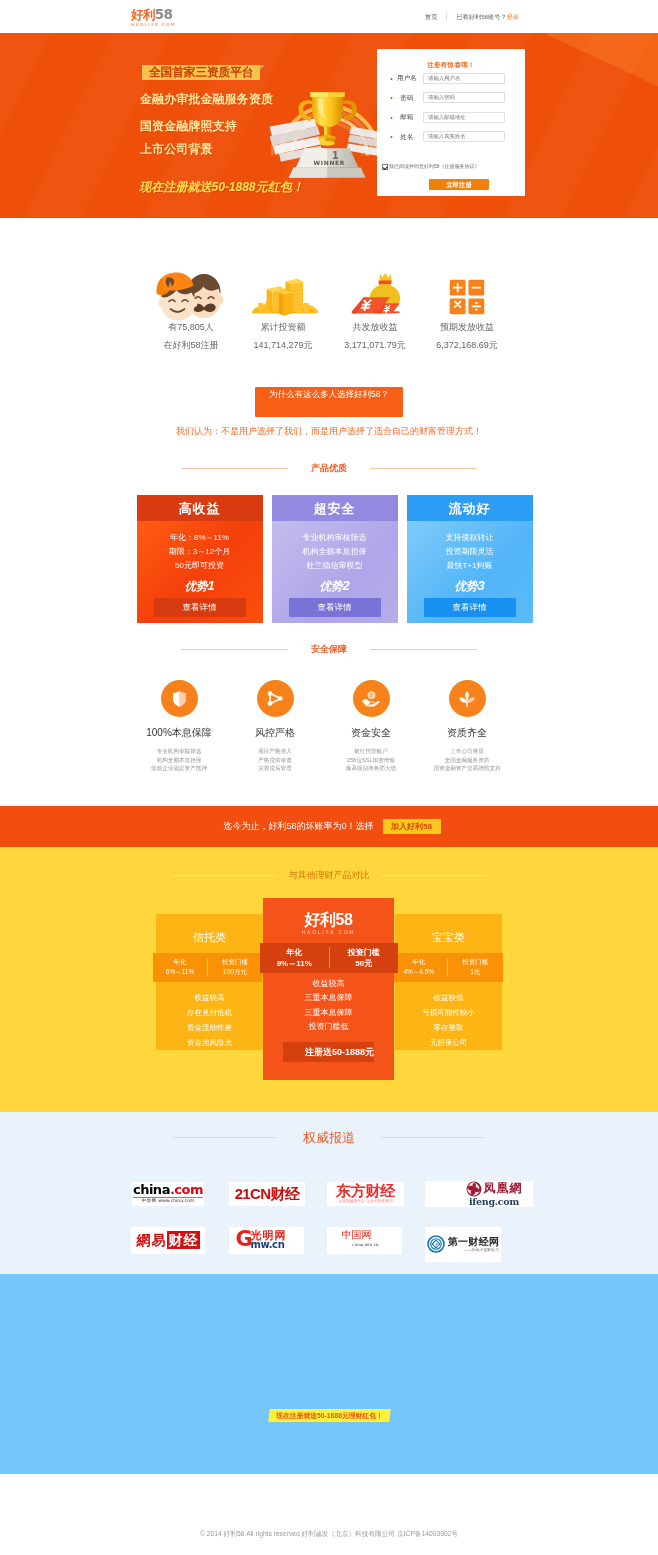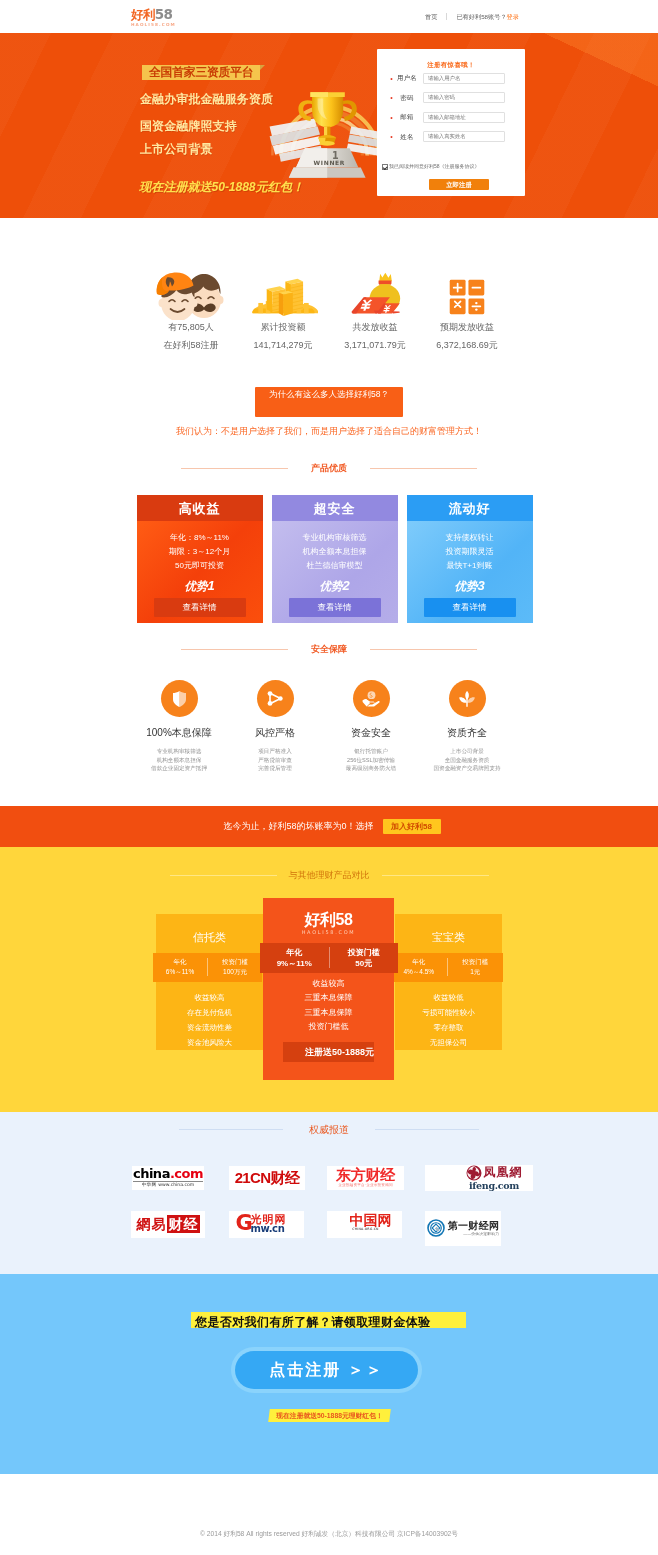--- a/index.html
+++ b/index.html
@@ -124,21 +124,21 @@
   .c-rate .half{flex:1;text-align:center;color:#fff;font-size:8px;line-height:11px;font-weight:bold;}
   .c-rate .vl{width:1px;height:21px;background:rgba(255,255,255,.4);}
   .c-list{position:absolute;top:79px;left:0;width:131px;}
   .c-list p{margin:0;text-align:center;color:#fff;font-size:8px;line-height:14.5px;}
   .c-btn{position:absolute;left:20px;top:144px;width:91px;height:20px;line-height:20px;text-align:right;background:#d5400f;color:#fff;font-size:9px;font-weight:bold;}
 
   
   .media{background:#eaf2fc;height:162px;position:relative;}
   .m-title{display:flex;align-items:center;justify-content:center;padding-top:12px;}
   .m-title .ln{width:104px;height:1px;background:#cfdef3;}
-  .m-title .tx{color:#ea5a22;font-size:10px;margin:0 26px;line-height:11px;}
+  .m-title .tx{color:#ea5a22;font-size:13px;margin:8px 26px;line-height:11px;}
   .mgrid{position:relative;width:396px;margin:0 auto;}
   .mcell{position:absolute;background:#fff;display:flex;align-items:center;justify-content:center;overflow:hidden;}
   .mcell svg{display:block;}
   .lg-china{text-align:center;}
   .lg-china .r1{font-family:"DejaVu Sans",sans-serif;font-weight:bold;font-size:13px;line-height:13px;letter-spacing:-0.5px;}
   .lg-china .blk{color:#000;} .lg-china .dot{color:#e60012;} .lg-china .red{color:#e60012;}
   .lg-china .r2{font-size:4.6px;line-height:6px;border-top:0.6px solid #888;padding-top:0.5px;margin-top:0.5px;display:flex;align-items:center;justify-content:center;gap:2px;}
   .lg-china .cn{color:#222;letter-spacing:.3px;} .lg-china .url{color:#333;font-family:"DejaVu Sans",sans-serif;}
   .lg-21cn{color:#cf0a0a;font-size:15px;font-weight:bold;line-height:16px;letter-spacing:-0.6px;}
   .lg-east{text-align:center;}
@@ -149,21 +149,21 @@
   .lg-ifeng .cn{color:#9e1b32;font-size:12px;font-weight:bold;letter-spacing:1px;line-height:13px;}
   .lg-ifeng .bot{color:#23405c;font-family:"DejaVu Serif",serif;font-weight:bold;font-size:9.5px;line-height:10px;letter-spacing:-0.3px;}
   .lg-163{display:flex;align-items:center;}
   .lg-163 .a{color:#cf1111;font-size:14px;font-weight:bold;letter-spacing:1px;line-height:16px;}
   .lg-163 .b{color:#fff;background:#cf1111;font-size:14px;font-weight:bold;letter-spacing:1px;line-height:16px;padding:1px 1px 1px 2px;}
   .lg-gmw{position:relative;width:70px;height:24px;}
   .lg-gmw .g{position:absolute;left:4px;top:-1px;color:#e2231a;font-family:"DejaVu Sans",sans-serif;font-size:21px;font-weight:bold;line-height:24px;}
   .lg-gmw .cn{position:absolute;left:19px;top:0px;color:#e2231a;font-size:11px;font-weight:bold;letter-spacing:1px;font-family:"DejaVu Serif",serif;}
   .lg-gmw .en{position:absolute;left:19px;top:11px;color:#1b3f7a;font-family:"DejaVu Sans",sans-serif;font-size:10px;font-weight:bold;letter-spacing:-0.4px;}
   .lg-cnet{position:relative;width:62px;height:24px;text-align:center;}
-  .lg-cnet .cn{position:absolute;left:16px;top:0;color:#e2231a;font-size:14px;font-weight:bold;letter-spacing:0px;}
+  .lg-cnet .cn{position:absolute;left:8px;top:0;color:#e2231a;font-size:10px;font-weight:normal;letter-spacing:0px;}
   .lg-cnet .cn:last-child{}
   .lg-cnet .en{position:absolute;left:14px;top:15px;color:#222;font-size:3.2px;line-height:4px;letter-spacing:.2px;font-family:"DejaVu Sans",sans-serif;width:36px;}
   .lg-yicai{display:flex;align-items:center;gap:3px;}
   .lg-yicai .m{color:#2a2a2a;font-size:10px;font-weight:bold;letter-spacing:.3px;line-height:12px;}
   .lg-yicai .s{color:#666;font-size:3.8px;line-height:5px;letter-spacing:.2px;text-align:right;}
 
   
   .cta{background:#74c7fb;height:200px;position:relative;}
   .cta-t{position:absolute;left:191px;top:38px;width:275px;height:16px;background:#fff03c;text-align:left;}
   .cta-t span{color:#111;font-size:12px;font-weight:bold;line-height:16.5px;padding-left:4px;letter-spacing:.4px;}
@@ -680,24 +680,20 @@
           <div class="tx">
             <div class="m">第一财经网</div>
             <div class="s">——价值决定影响力</div>
           </div>
         </div>
       </div>
     </div>
   </div>
 
   <div class="cta">
-    <div class="cta-t"><span>您是否对我们有所了解？请领取理财金体验</span></div>
-    <div class="cta-b">
-        <div class="in">点击注册 ＞＞</div>
-      </div>
     <div class="cta-s">
         <span>现在注册就送50-1888元理财红包！</span>
       </div>
   </div>
 
   <div class="foot">
     <p>© 2014  好利58  All rights reserved  好利诚发（北京）科技有限公司  京ICP备14003902号</p>
   </div>
 
 </div>

